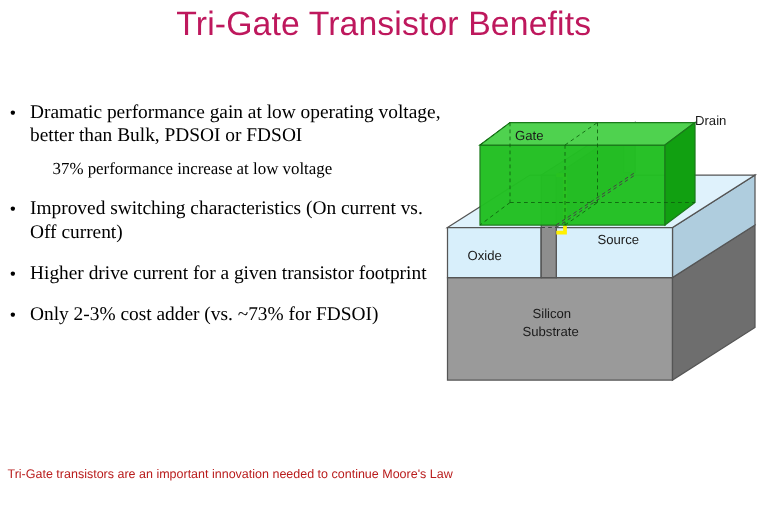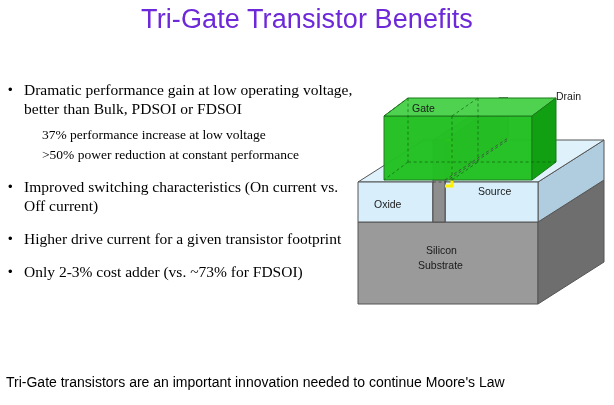--- a/index.html
+++ b/index.html
@@ -18,21 +18,21 @@
 
   
   #title {
     position: absolute;
     left: 0;
     top: 4px;
     width: 614px;
     text-align: center;
     font-size: 27px;
     font-weight: normal;
-    color: #6d28d9;
+    color: #be185d;
     letter-spacing: 0.1px;
     white-space: nowrap;
   }
 
   
   #bullets {
     position: absolute;
     left: 8px;
     top: 80px;
     width: 352px;
@@ -70,22 +70,22 @@
     margin-bottom: 12px;
   }
   .spacer-sm { height: 3px; }
 
   
   #footer {
     position: absolute;
     left: 6px;
     top: 374px;
     width: 604px;
-    font-size: 14px;
-    color: #000000;
+    font-size: 10px;
+    color: #b91c1c;
     white-space: nowrap;
   }
 
   
   #diagram {
     position: absolute;
     left: 348px;
     top: 82px;
     width: 266px;
     height: 240px;
@@ -107,23 +107,20 @@
   <div id="bullets">
 
     <div class="bullet-row level1">
       <span class="bullet-mark">•</span>
       <span class="bullet-text">Dramatic performance gain at low operating voltage, better than Bulk, PDSOI or FDSOI</span>
     </div>
 
     <div class="sub-block">
       <div class="bullet-row level2">
         <span class="bullet-text">37% performance increase at low voltage</span>
-      </div>
-      <div class="bullet-row level2">
-        <span class="bullet-text">&gt;50% power reduction at constant performance</span>
       </div>
     </div>
 
     <div class="bullet-row level1">
       <span class="bullet-mark">•</span>
       <span class="bullet-text">Improved switching characteristics (On current vs. Off current)</span>
     </div>
 
     <div class="spacer-sm"></div>
 

